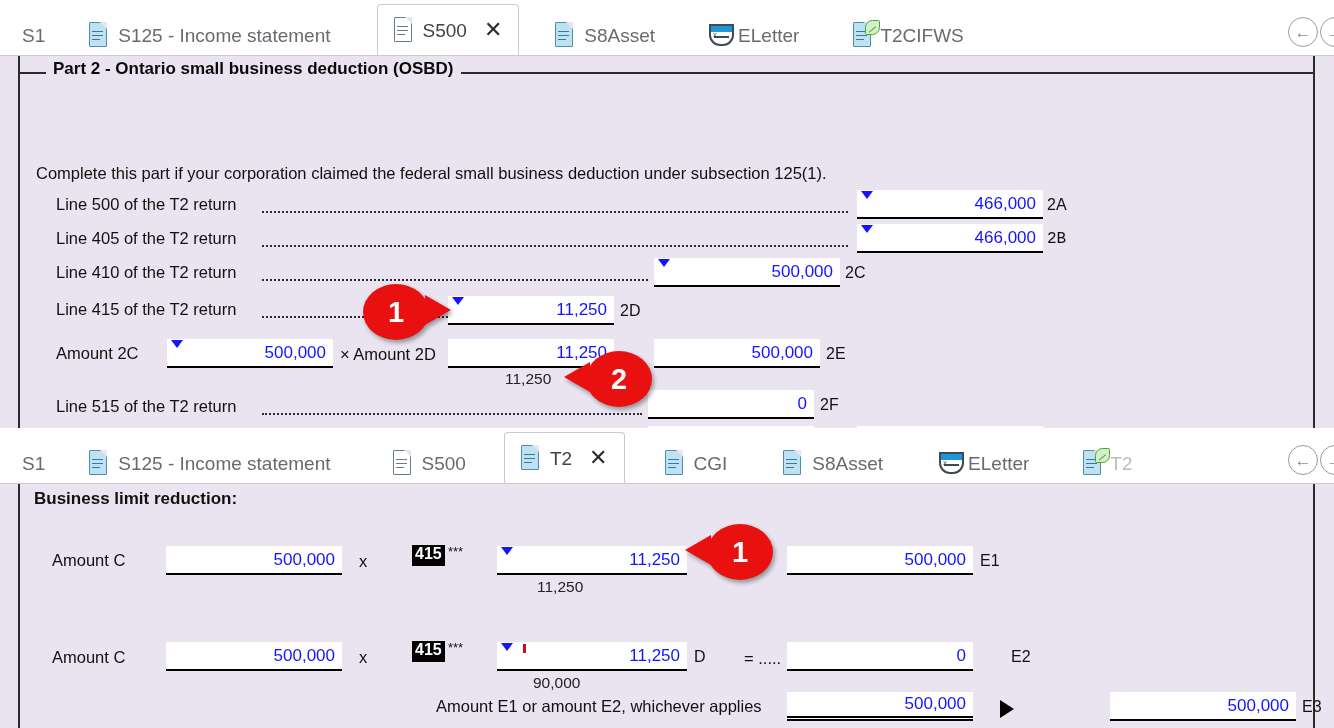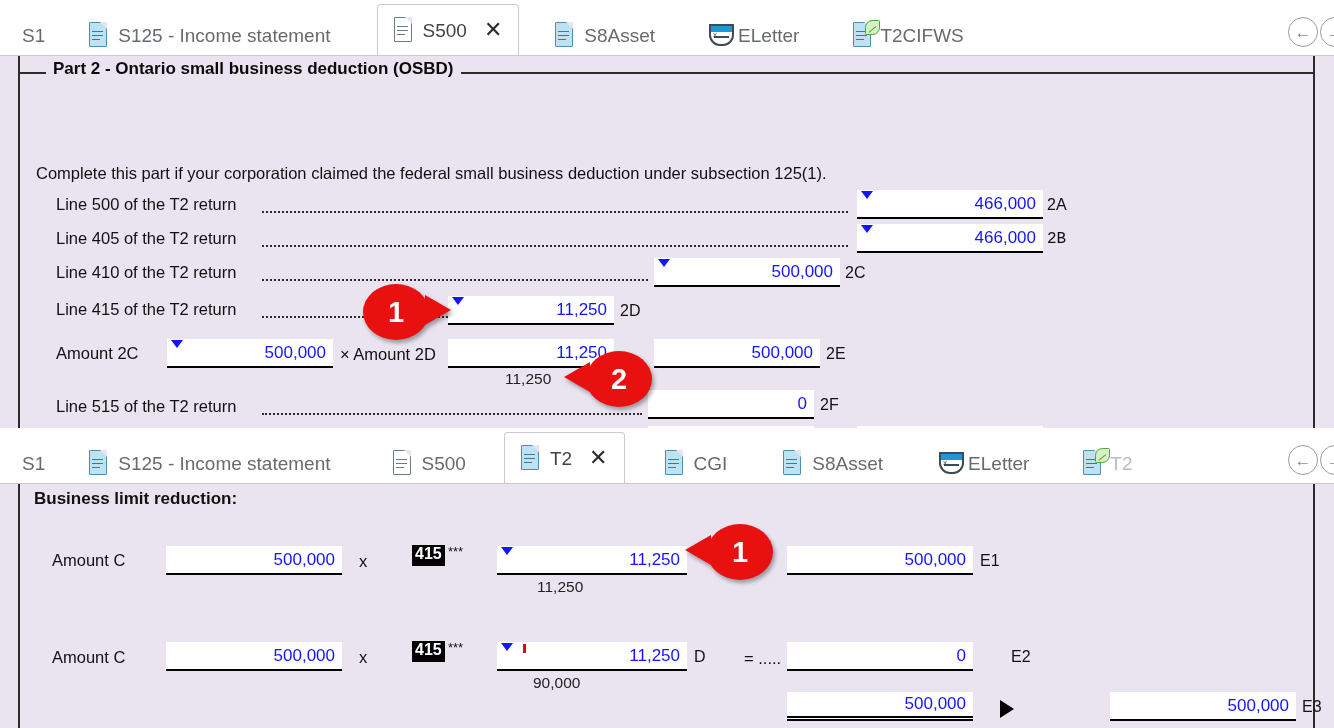--- a/index.html
+++ b/index.html
@@ -466,20 +466,21 @@
       <span>11,250</span>
     </div>
     <div class="code" style="left:694px;top:164px;">D</div>
     <div class="under" style="left:533px;top:190px;">90,000</div>
     <div class="lbl" style="position:absolute;left:744px;top:165px;">= .....</div>
     <div class="fld" style="left:787px;top:158px;width:186px;">
       <span>0</span>
     </div>
     <div class="code" style="left:980px;top:164px;margin-left:31px;">E2</div>
 
+    <div class="lbl" style="position:absolute;left:436px;top:213px;">Amount E1 or amount E2, whichever applies</div>
     <div class="fld dbl" style="left:787px;top:208px;width:186px;">
       <span>500,000</span>
     </div>
     <div class="tri" style="left:1000px;top:216px;"></div>
     <div class="fld" style="left:1110px;top:208px;width:186px;">
       <span>500,000</span>
     </div>
     <div class="code" style="left:1302px;top:214px;">E3</div>
   </div>
 

